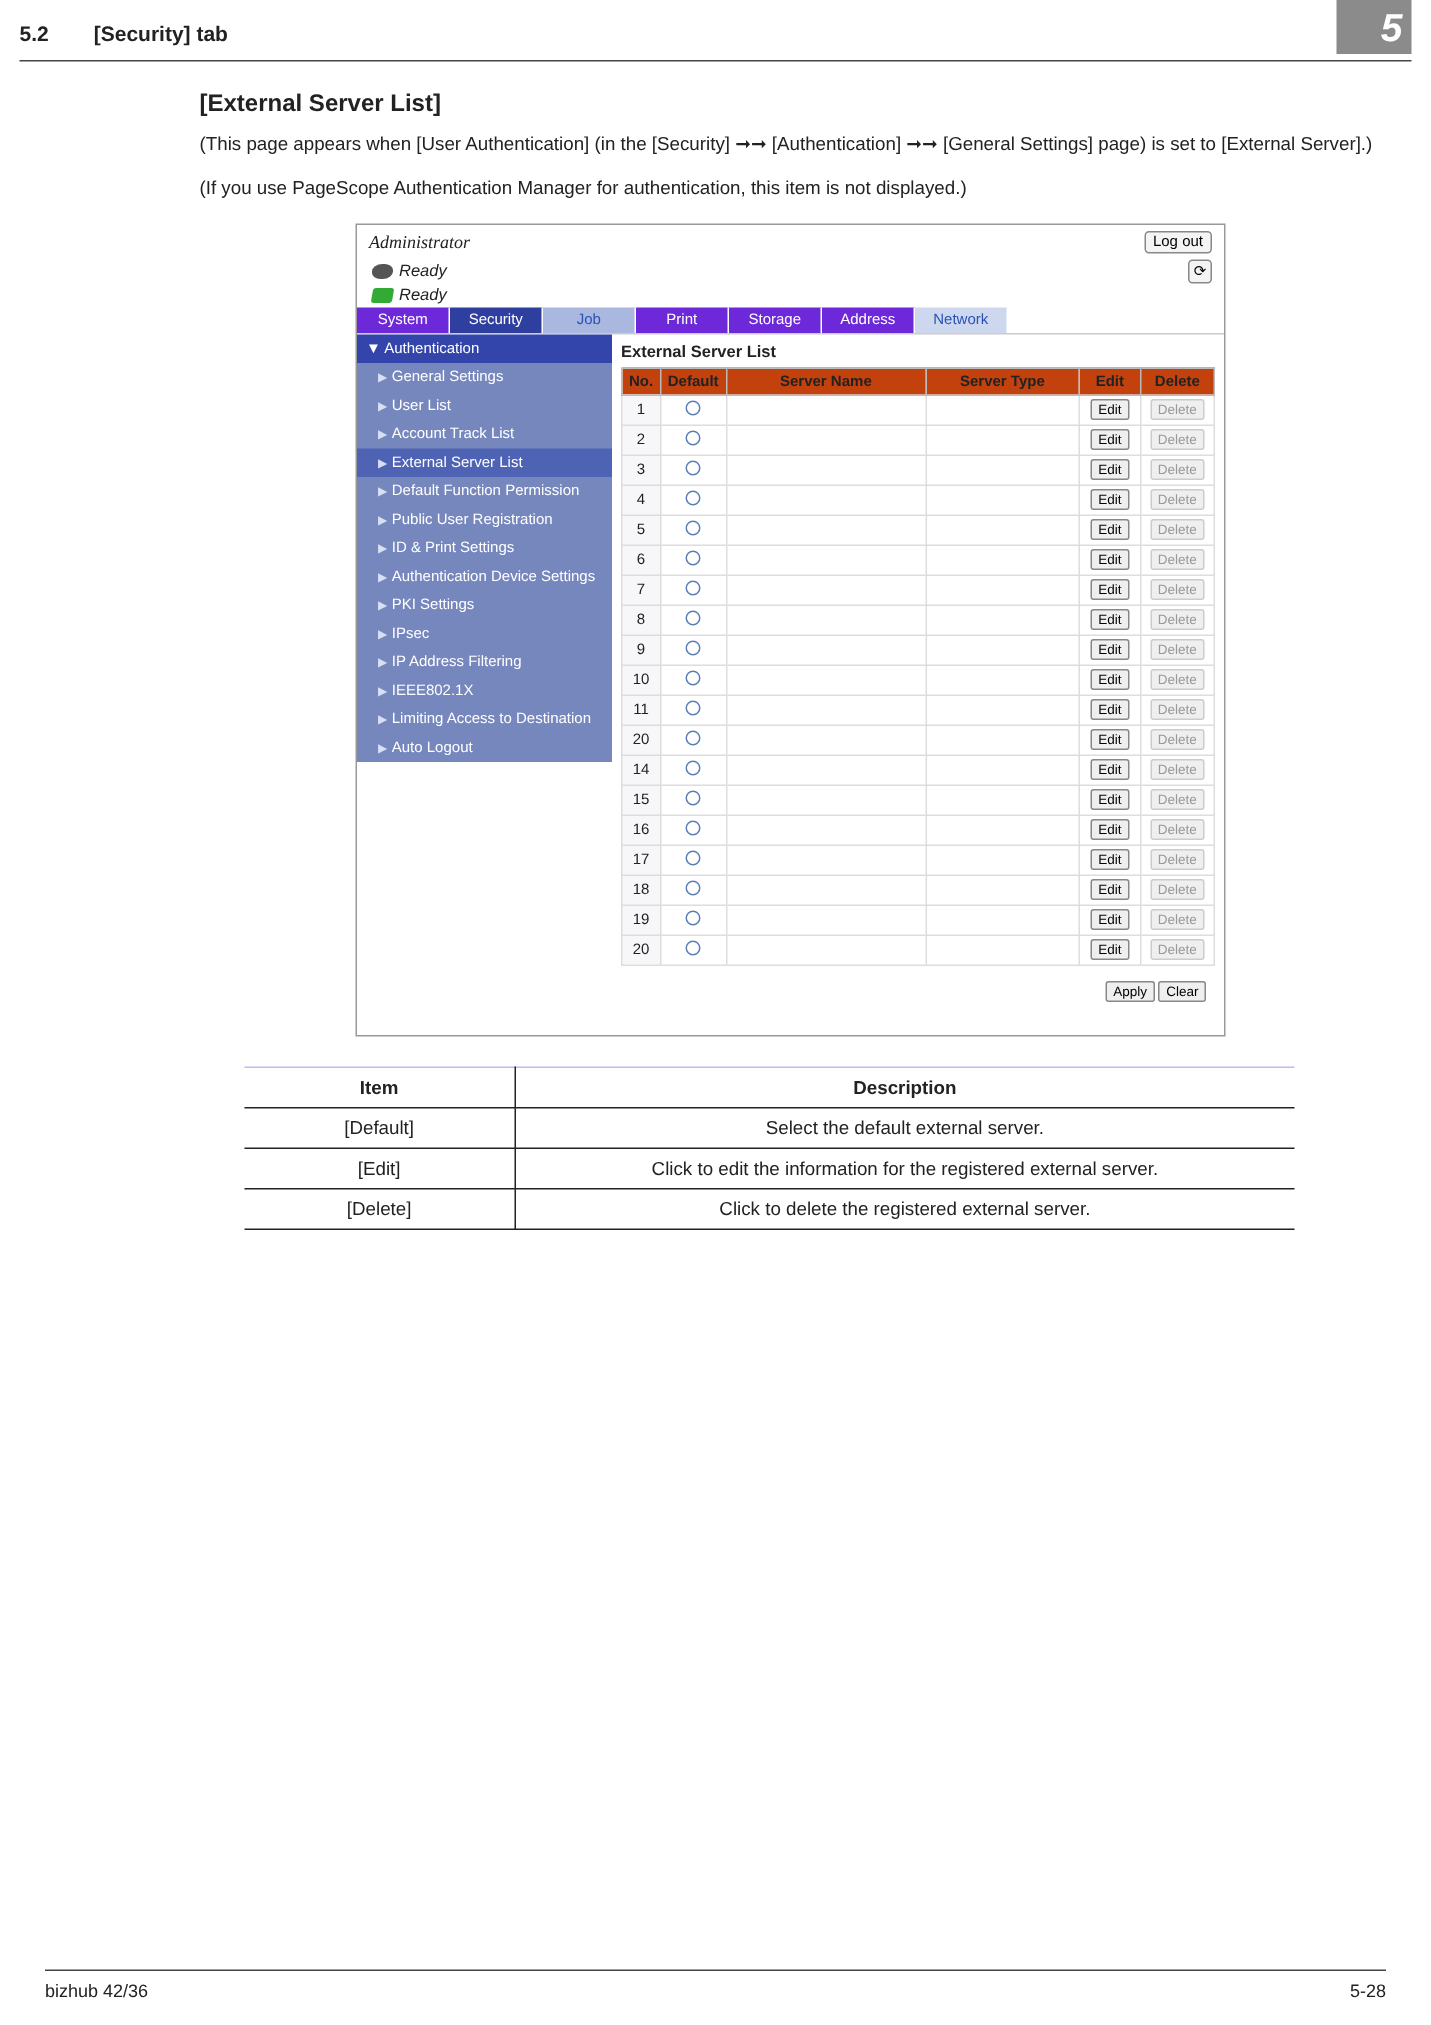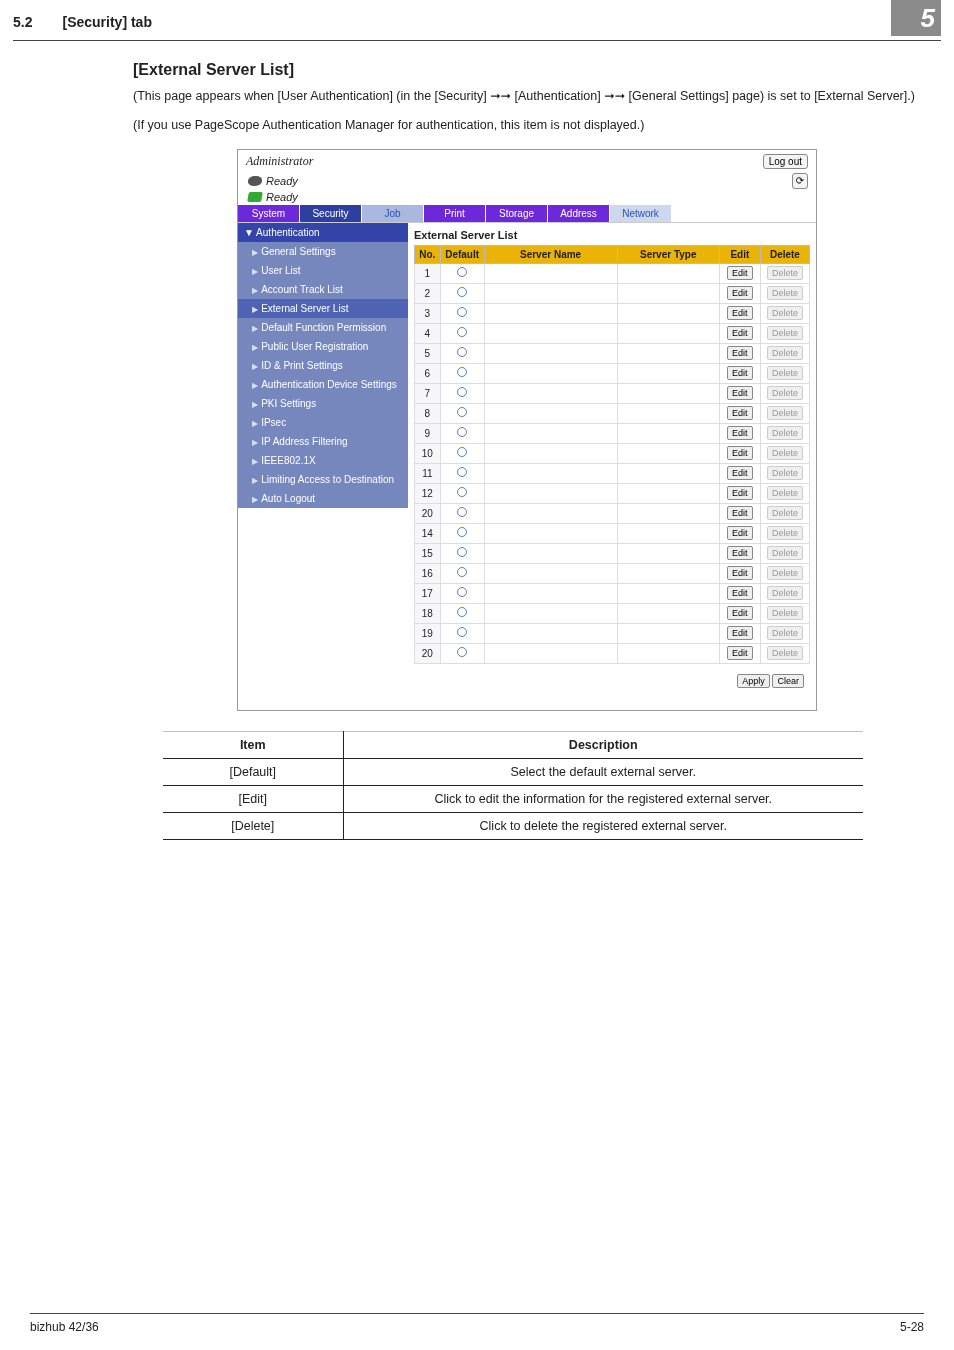--- a/index.html
+++ b/index.html
@@ -112,21 +112,21 @@
   .tri { margin-right:3px; font-size:8px;}
   .side-item .tri { color:#d8dff4; }
   .main-panel { flex:1; padding: 6px 6px 10px 6px; }
   .panel-title { font-size:11px; font-weight:bold; margin-bottom:4px; }
   table.srv {
     width: 100%;
     border-collapse: collapse;
     font-size:10px;
   }
   table.srv th {
-    background:#eab308;
+    background:#c2410c;
     border:1px solid #bbb;
     padding:3px 4px;
     font-weight: bold;
     font-size:10px;
   }
   table.srv td {
     border:1px solid #ddd;
     padding:2px 4px;
     height:20px;
     vertical-align: middle;
@@ -345,28 +345,20 @@
                 </tr>
                 <tr>
                   <td class="num">11</td>
                   <td class="def"><span class="radio-dot"></span></td>
                   <td class="sname"></td>
                   <td class="stype"></td>
                   <td class="edcol"><button class="mini-btn">Edit</button></td>
                   <td class="dlcol"><button class="mini-btn disabled">Delete</button></td>
                 </tr>
                 <tr>
-                  <td class="num">12</td>
-                  <td class="def"><span class="radio-dot"></span></td>
-                  <td class="sname"></td>
-                  <td class="stype"></td>
-                  <td class="edcol"><button class="mini-btn">Edit</button></td>
-                  <td class="dlcol"><button class="mini-btn disabled">Delete</button></td>
-                </tr>
-                <tr>
                   <td class="num">20</td>
                   <td class="def"><span class="radio-dot"></span></td>
                   <td class="sname"></td>
                   <td class="stype"></td>
                   <td class="edcol"><button class="mini-btn">Edit</button></td>
                   <td class="dlcol"><button class="mini-btn disabled">Delete</button></td>
                 </tr>
                 <tr>
                   <td class="num">14</td>
                   <td class="def"><span class="radio-dot"></span></td>

